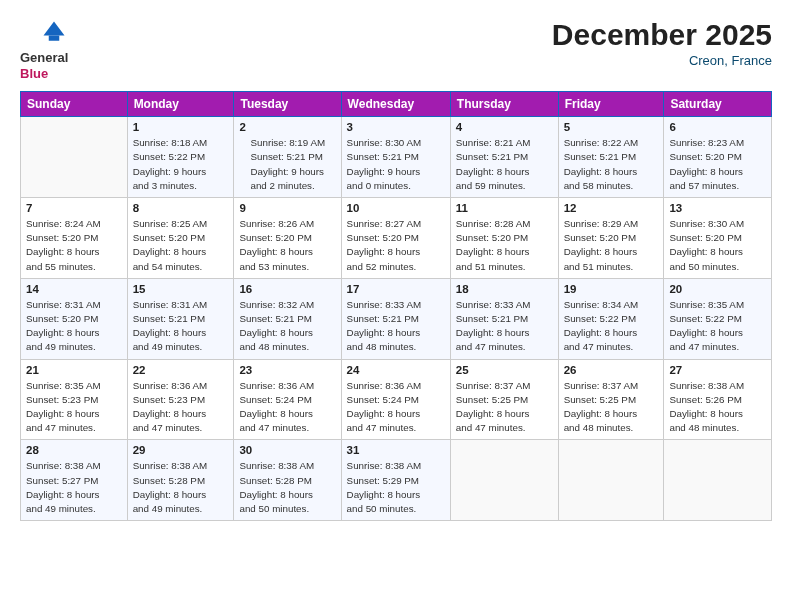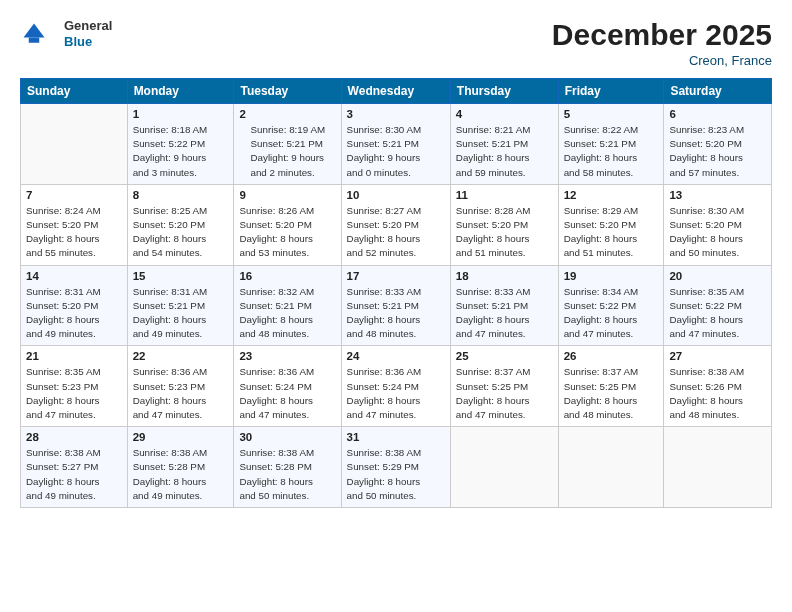--- a/index.html
+++ b/index.html
@@ -17,30 +17,31 @@
       background: #fff;
     }
     .header {
       display: flex;
       justify-content: space-between;
       align-items: flex-start;
       margin-bottom: 10px;
     }
     .logo {
       display: flex;
-      align-items: center;
-      gap: 16px;
+      align-items: flex-end;
+      gap: 4px;
+      flex-direction: column;
     }
     .logo-text {
       font-size: 13px;
       font-weight: bold;
       line-height: 1.2;
     }
     .logo-text .general { color: #333; }
-    .logo-text .blue { color: #0369a1; }
+    .logo-text .blue { color: #be185d; }
     .logo-icon {
       width: 28px;
       height: 28px;
     }
     .title-block {
       text-align: right;
     }
     .month-year {
       font-size: 30px;
       font-weight: bold;
@@ -51,21 +52,21 @@
       font-size: 13px;
       color: #0c4a6e;
       margin-top: 2px;
     }
     table {
       width: 100%;
       border-collapse: collapse;
       font-size: 10.5px;
     }
     thead tr th {
-      background-color: #0369a1;
+      background-color: #a21caf;
       color: #fff;
       padding: 5px 6px;
       text-align: left;
       font-size: 12px;
       font-weight: bold;
       border: 1px solid #1565c0;
       margin-left: 36px;
     }
     tbody tr td {
       border: 1px solid #ccc;

